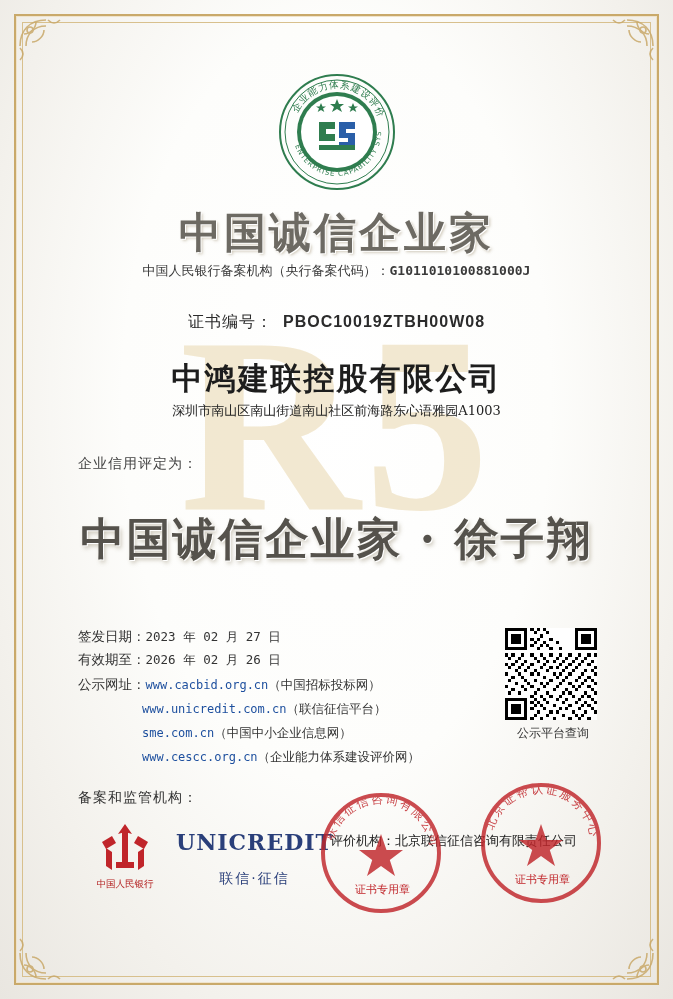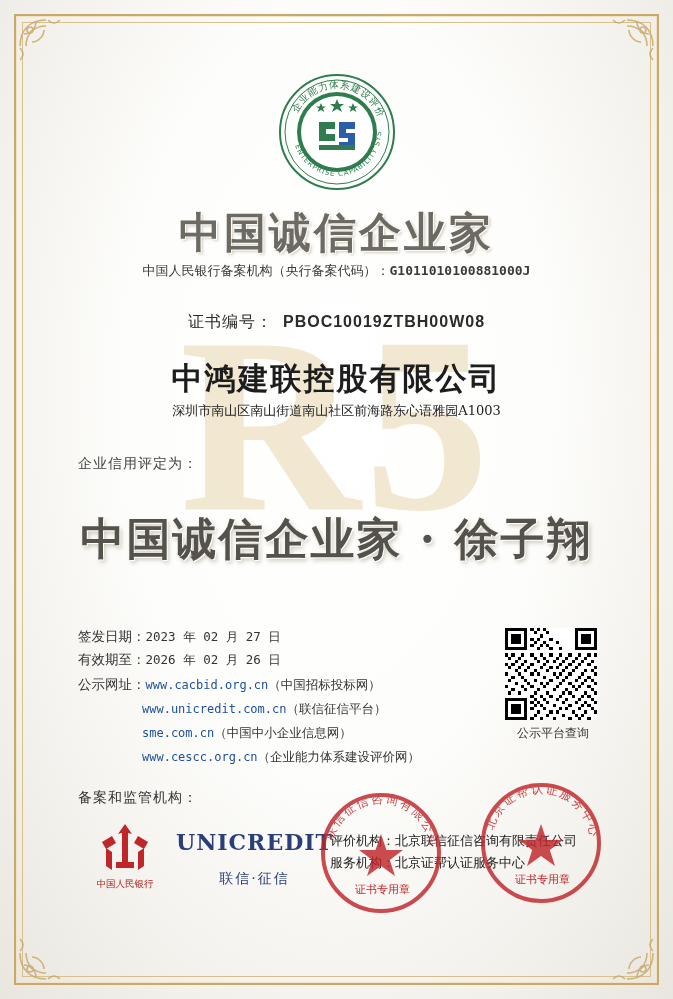--- a/index.html
+++ b/index.html
@@ -549,21 +549,20 @@
         <div class="pboc-name">中国人民银行</div>
       </div>
       <div class="unicredit">
         <div class="uc-en">UNICREDIT</div>
         <div class="uc-cn">联信·征信</div>
       </div>
     </div>
 
     <div class="org-lines">
       <div>评价机构：北京联信征信咨询有限责任公司</div>
-      <div>服务机构：北京证帮认证服务中心</div>
     </div>
 
   </div>
 
   <div class="seal seal-1">
     <svg width="126" height="126" viewBox="0 0 126 126">
       <g opacity="0.82">
         <circle cx="63" cy="63" r="58" fill="none" stroke="#c0252a" stroke-width="4"></circle>
         <polygon fill="#c0252a" points="63,44 68.5,60 85,60 71.8,70 77,86 63,76 49,86 54.2,70 41,60 57.5,60"></polygon>
         <path id="sealArc1" d="M63,13 m-50,50 a50,50 0 0,1 100,0" fill="none"></path>

